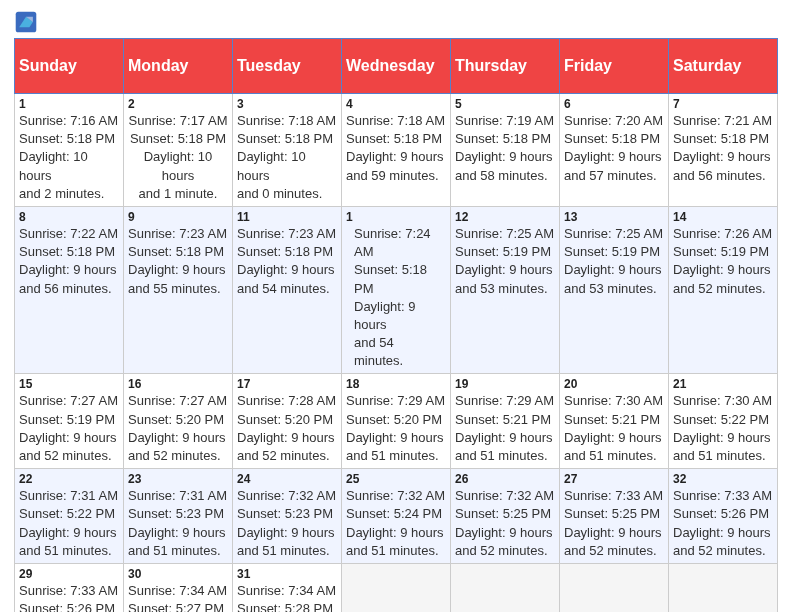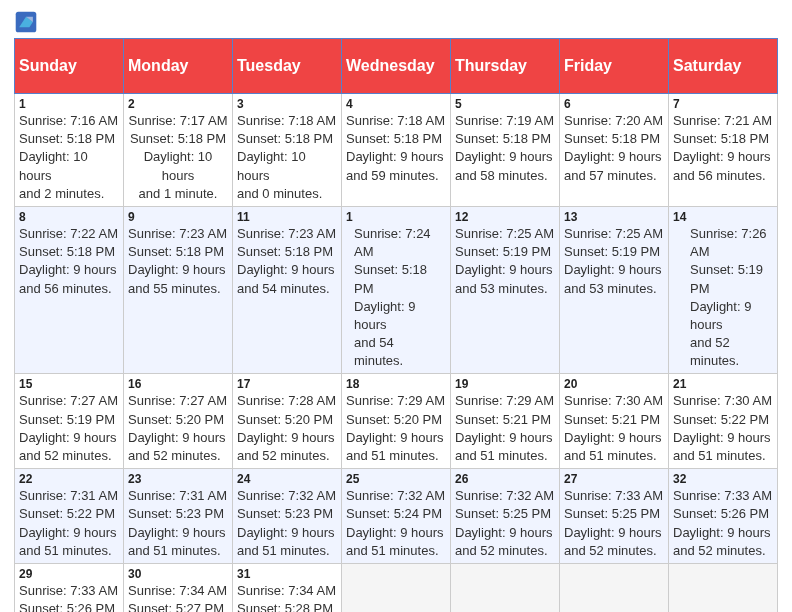--- a/index.html
+++ b/index.html
@@ -219,21 +219,21 @@
           </td>
           <td>
             <span class="day-num">13</span>
             <div class="day-info" style="white-space: pre-line;">Sunrise: 7:25 AM
 Sunset: 5:19 PM
 Daylight: 9 hours
 and 53 minutes.</div>
           </td>
           <td>
             <span class="day-num">14</span>
-            <div class="day-info" style="white-space: pre-line; margin-left: 17px;">Sunrise: 7:26 AM
+            <div class="day-info" style="white-space: pre-line;">Sunrise: 7:26 AM
 Sunset: 5:19 PM
 Daylight: 9 hours
 and 52 minutes.</div>
           </td>
         </tr>
         <tr>
           <td>
             <span class="day-num">15</span>
             <div class="day-info" style="white-space: pre-line;">Sunrise: 7:27 AM
 Sunset: 5:19 PM

